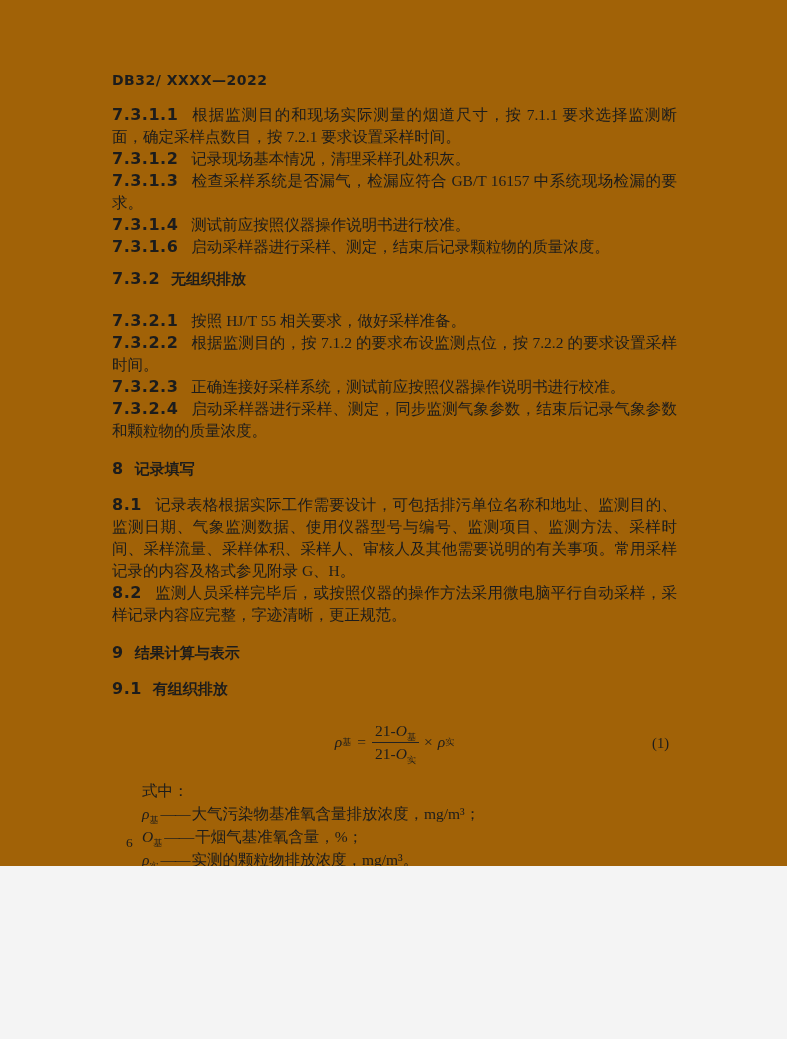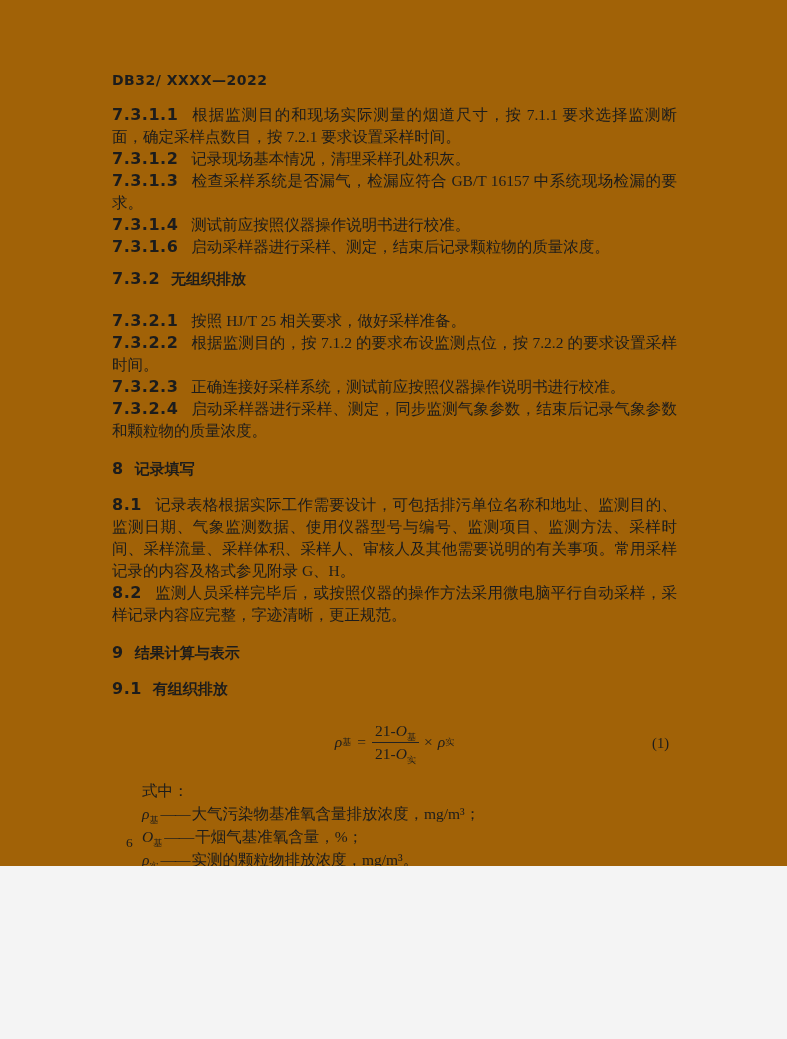--- a/index.html
+++ b/index.html
@@ -106,21 +106,21 @@
       <p class="clause"><span class="cnum">7.3.1.1</span><span>根据监测目的和现场实际测量的烟道尺寸，按 7.1.1 要求选择监测断面，确定采样点数目，按 7.2.1 要求设置采样时间。</span></p>
       <p class="clause"><span class="cnum">7.3.1.2</span><span>记录现场基本情况，清理采样孔处积灰。</span></p>
       <p class="clause"><span class="cnum">7.3.1.3</span><span>检查采样系统是否漏气，检漏应符合 GB/T 16157 中系统现场检漏的要求。</span></p>
       <p class="clause"><span class="cnum">7.3.1.4</span><span>测试前应按照仪器操作说明书进行校准。</span></p>
       <p class="clause"><span class="cnum">7.3.1.6</span><span>启动采样器进行采样、测定，结束后记录颗粒物的质量浓度。</span></p>
     </div>
 
     <div class="heading h-732"><span class="cnum">7.3.2</span><span>无组织排放</span></div>
 
     <div>
-      <p class="clause"><span class="cnum">7.3.2.1</span><span>按照 HJ/T 25 相关要求，做好采样准备。</span></p>
+      <p class="clause"><span class="cnum">7.3.2.1</span><span>按照 HJ/T 55 相关要求，做好采样准备。</span></p>
       <p class="clause"><span class="cnum">7.3.2.2</span><span>根据监测目的，按 7.1.2 的要求布设监测点位，按 7.2.2 的要求设置采样时间。</span></p>
       <p class="clause"><span class="cnum">7.3.2.3</span><span>正确连接好采样系统，测试前应按照仪器操作说明书进行校准。</span></p>
       <p class="clause"><span class="cnum">7.3.2.4</span><span>启动采样器进行采样、测定，同步监测气象参数，结束后记录气象参数和颗粒物的质量浓度。</span></p>
     </div>
 
     <div class="heading h-8"><span class="cnum">8</span><span>记录填写</span></div>
 
     <div>
       <p class="clause"><span class="cnum">8.1</span><span>记录表格根据实际工作需要设计，可包括排污单位名称和地址、监测目的、监测日期、气象监测数据、使用仪器型号与编号、监测项目、监测方法、采样时间、采样流量、采样体积、采样人、审核人及其他需要说明的有关事项。常用采样记录的内容及格式参见附录 G、H。</span></p>
       <p class="clause"><span class="cnum">8.2</span><span>监测人员采样完毕后，或按照仪器的操作方法采用微电脑平行自动采样，采样记录内容应完整，字迹清晰，更正规范。</span></p>

